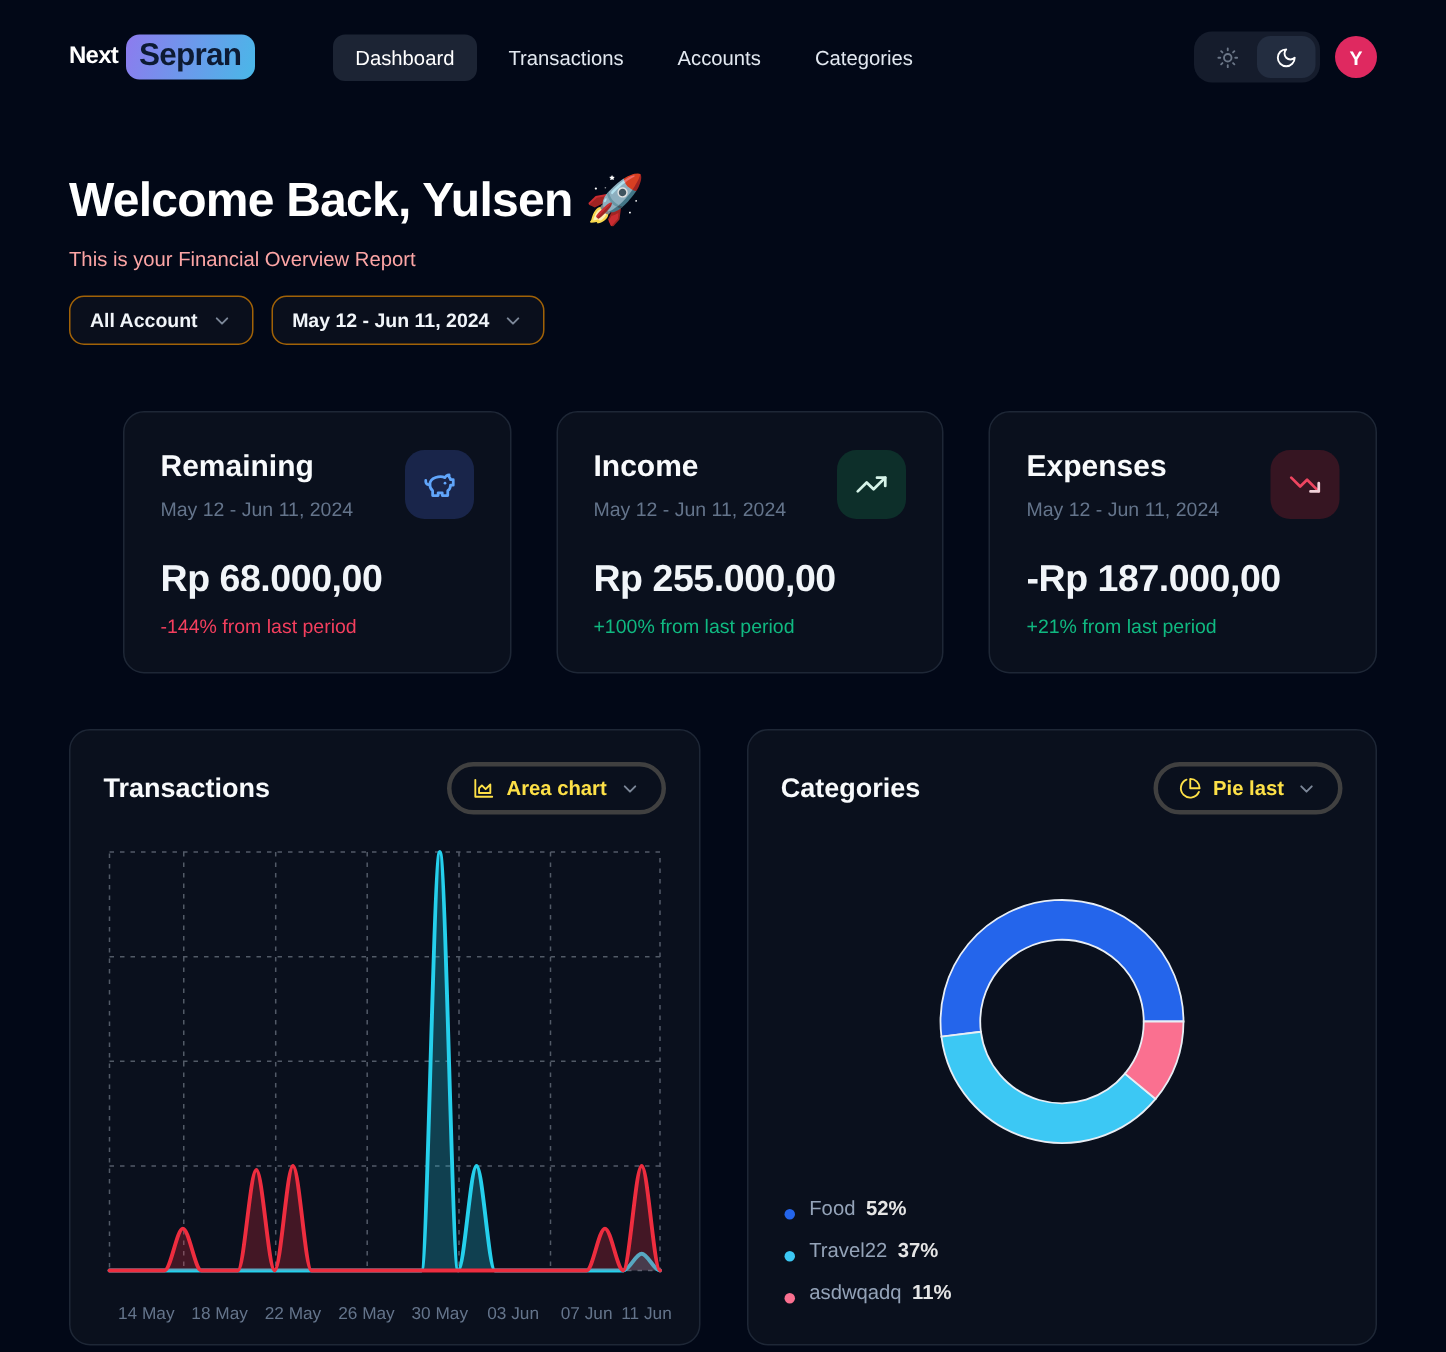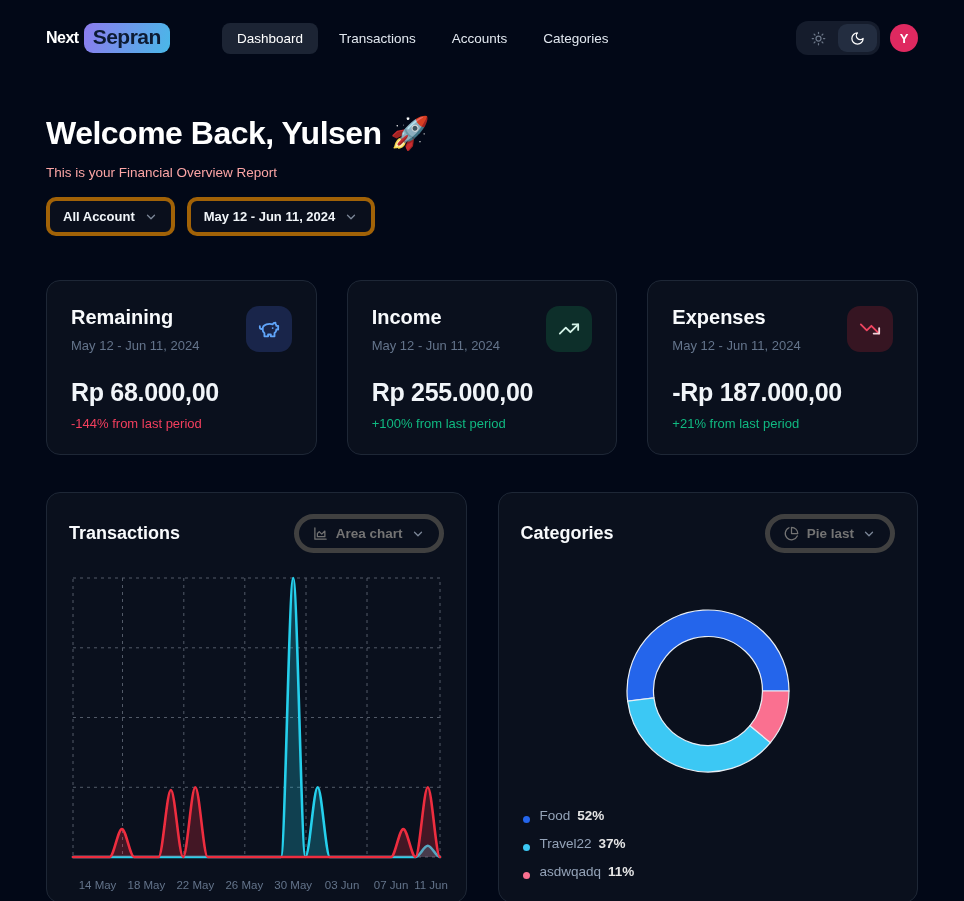--- a/index.html
+++ b/index.html
@@ -40,28 +40,28 @@
   }
 
   
   .main { padding:0 46px; }
   .page-title { margin-top:38px; font-size:32px; font-weight:700; letter-spacing:-0.5px; color:#ffffff; }
   .page-subtitle { margin-top:13px; font-size:13.5px; color:#fca5a5; }
 
   .filters { display:flex; gap:12px; margin-top:17px; }
   .filter-btn {
     display:flex; align-items:center; gap:9px;
-    background:#0a0f1c; border:4px solid #a16207; border-radius:10px;
+    background:#0a0f1c; border:1px solid #a16207; border-radius:10px;
     padding:8px 13px; color:#f1f5f9; font-size:13px; font-weight:700;
     font-family:inherit; cursor:pointer;
   }
   .filter-btn .chev { color:#7c8798; }
 
   
-  .cards { display:grid; grid-template-columns:1fr 1fr 1fr; gap:30px; margin-top:44px; }
+  .cards { display:grid; grid-template-columns:1fr 1fr 1fr; gap:30px; margin-top:44px;margin-left:36px; }
   .card {
     position:relative; background:#0a101d; border:1px solid #1e2736; border-radius:14px;
     padding:25px 24px 24px; height:175px;
   }
   .card-title { font-size:20px; font-weight:700; color:#f8fafc; }
   .card-period { margin-top:9px; font-size:13px; color:#64748b; }
   .card-icon {
     position:absolute; top:25px; right:24px; width:46px; height:46px; border-radius:13px;
     display:flex; align-items:center; justify-content:center;
   }
@@ -76,22 +76,22 @@
   
   .panels { display:grid; grid-template-columns:1fr 1fr; gap:31px; margin-top:37px; }
   .panel {
     background:#0a101d; border:1px solid #1e2736; border-radius:14px;
     padding:21px 22px 0; height:411px; overflow:hidden;
   }
   .panel-header { display:flex; align-items:center; justify-content:space-between; }
   .panel-title { font-size:18px; font-weight:700; color:#f8fafc; }
   .chart-select {
     display:flex; align-items:center; gap:8px;
-    background:transparent; border:5px solid #404040; border-radius:999px;
-    padding:7px 14px; color:#737373; font-size:13.5px; font-weight:600;
+    background:transparent; border:3px solid #404040; border-radius:999px;
+    padding:7px 14px; color:#fde047; font-size:13.5px; font-weight:600;
     font-family:inherit; cursor:pointer;justify-content:center;
   }
   .chart-select .chev { color:#7c8798; }
   .tx-chart-wrap { margin:12px -22px 0; }
   .cat-chart-wrap { margin:10px -22px 0; }
 
   .legend { margin:10px 0 0 2px; }
   .legend-row { display:flex; align-items:flex-end; gap:10px; margin-bottom:13px; cursor:pointer; }
   .legend-dot { width:7px; height:7px; border-radius:50%; flex:none; }
   .legend-label { font-size:13.5px; color:#94a3b8; }

